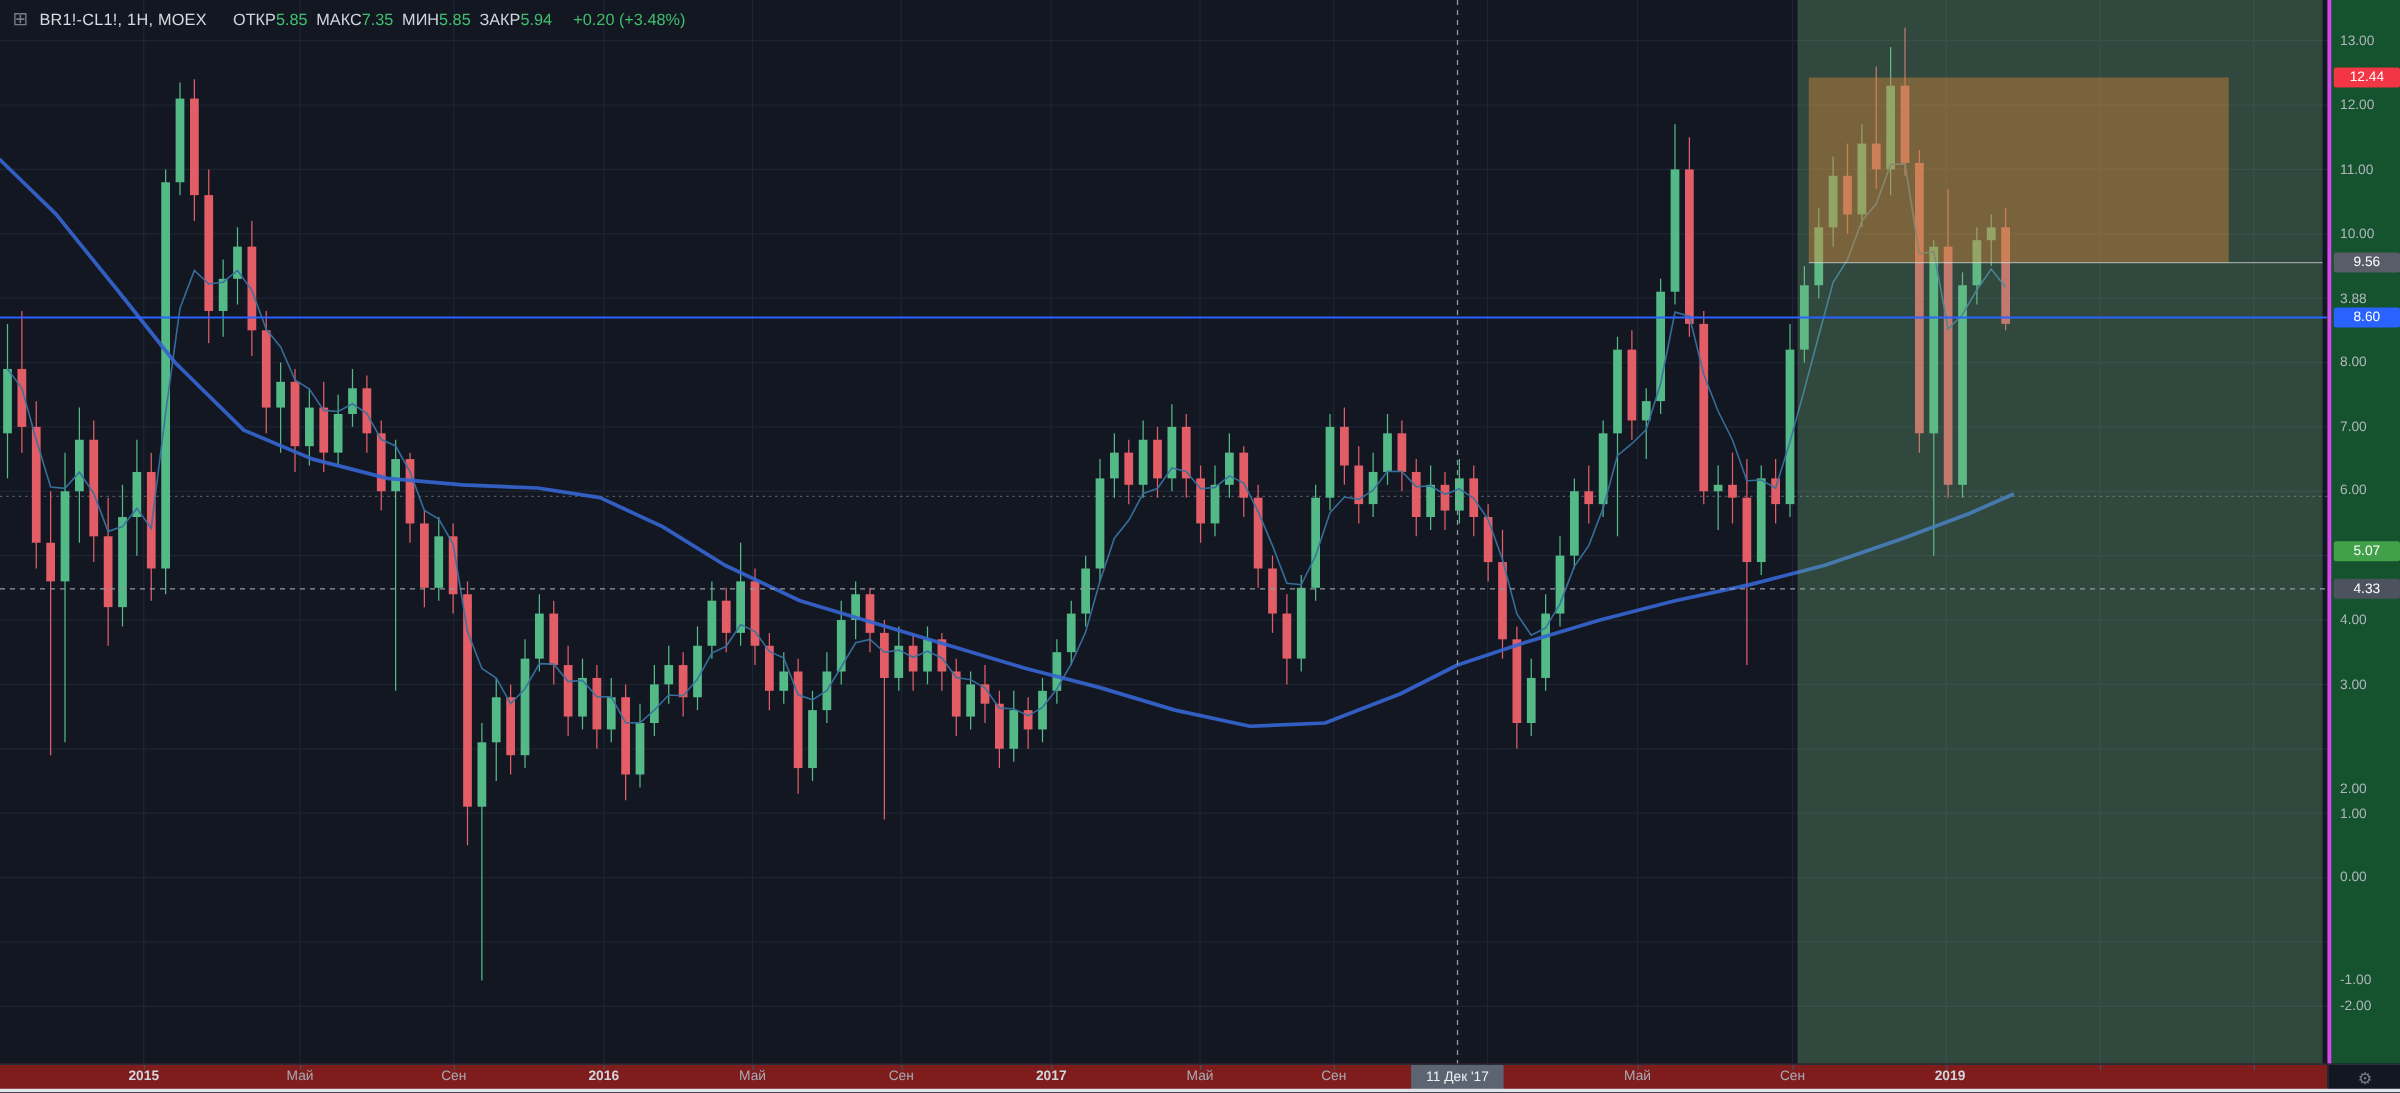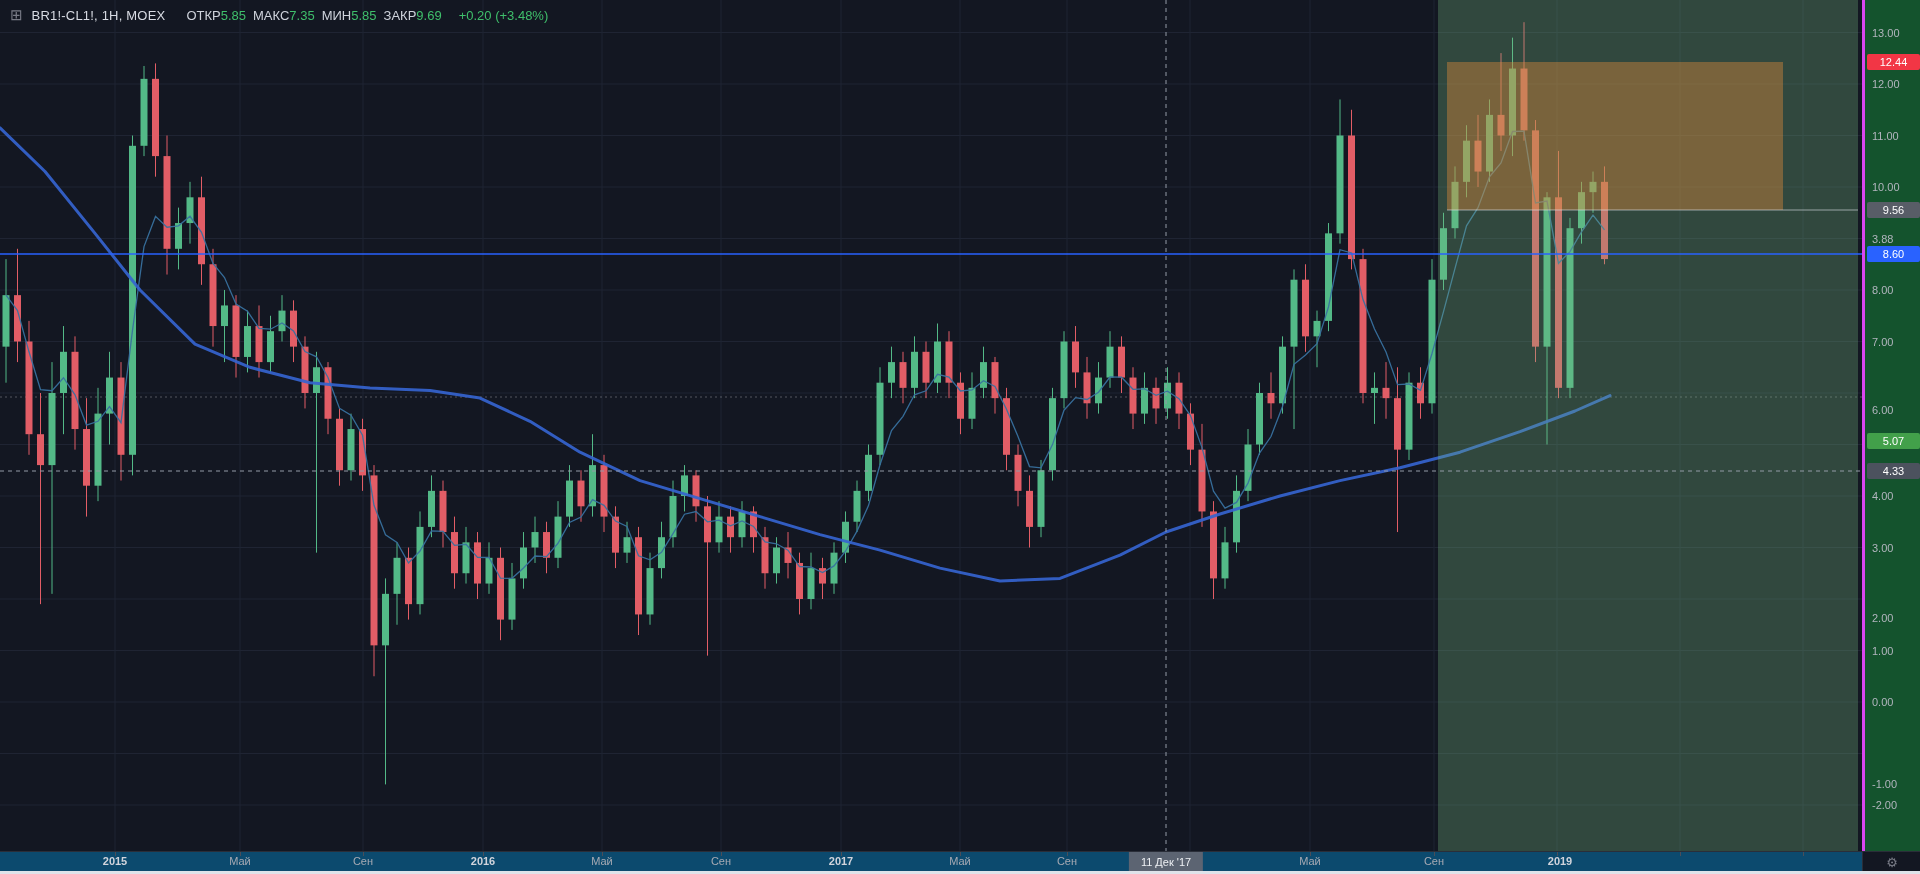--- a/index.html
+++ b/index.html
@@ -16,21 +16,21 @@
   #legend .val{color:#3fbf6b;margin-top:15px;}
   #legend .chg{color:#3fbf6b;margin-left:10px;}
   
   #paxis{position:absolute;left:1862px;top:0;width:58px;height:851px;background:#14532d;
     border-left:3px solid #d946ef;z-index:20;}
   .pl{position:absolute;left:7px;transform:translateY(-50%);font-size:11px;color:#b2b5be;}
   .chip{position:absolute;left:2px;width:53px;height:16px;transform:translateY(-50%);
     border-radius:2px;font-size:11px;display:flex;align-items:center;justify-content:center;
     color:#fff;z-index:5;}
   
-  #taxis{position:absolute;left:0;top:851px;width:1862px;height:20px;background:#0c4a6e;
+  #taxis{position:absolute;left:0;top:851px;width:1862px;height:20px;background:#7f1d1d;
     border-top:1px solid #2a2e39;z-index:20;}
   .tl{position:absolute;top:3px;transform:translateX(-50%);font-size:11px;color:#a7aab3;}
   .tl.year{color:#d1d4dc;font-weight:bold;}
   .tick{position:absolute;top:0;width:1px;height:4px;background:#4a4e59;}
   .tchip{position:absolute;top:0;height:20px;transform:translateX(-50%);background:#5c6472;
     color:#eef0f4;font-size:11px;display:flex;align-items:center;justify-content:center;
     padding:0 12px;z-index:6;}
   #corner{position:absolute;left:1862px;top:851px;width:58px;height:20px;background:#131722;
     border-left:1px solid #2a2e39;border-top:1px solid #2a2e39;display:flex;align-items:center;
     justify-content:center;color:#787b86;font-size:13px;z-index:21;}
@@ -370,37 +370,37 @@
     <span class="grp">
       <span class="lbl">ОТКР</span><span class="val">5.85</span>
     </span>
     <span>
       <span class="lbl">МАКС</span><span class="val">7.35</span>
     </span>
     <span>
       <span class="lbl">МИН</span><span class="val">5.85</span>
     </span>
     <span>
-      <span class="lbl">ЗАКР</span><span class="val">9.69</span>
+      <span class="lbl">ЗАКР</span><span class="val">5.94</span>
     </span>
     <span class="chg">+0.20 (+3.48%)</span>
   </div>
 
   <div id="paxis">
       <div class="pl" style="top: 33px;">13.00</div>
       <div class="pl" style="top: 84px;">12.00</div>
       <div class="pl" style="top: 136px;">11.00</div>
       <div class="pl" style="top: 187px;">10.00</div>
       <div class="pl" style="top: 239px;">3.88</div>
       <div class="pl" style="top: 290px;">8.00</div>
       <div class="pl" style="top: 342px;">7.00</div>
-      <div class="pl" style="top: 410px;">6.00</div>
+      <div class="pl" style="top: 392px;">6.00</div>
       <div class="pl" style="top: 496px;">4.00</div>
       <div class="pl" style="top: 548px;">3.00</div>
-      <div class="pl" style="top: 618px;">2.00</div>
+      <div class="pl" style="top: 631px;">2.00</div>
       <div class="pl" style="top: 651px;">1.00</div>
       <div class="pl" style="top: 702px;">0.00</div>
       <div class="pl" style="top: 784px;">-1.00</div>
       <div class="pl" style="top: 805px;">-2.00</div>
       <div class="chip" style="top: 62px; background: rgb(242, 54, 69);">12.44</div>
       <div class="chip" style="top: 210px; background: rgb(88, 93, 103);">9.56</div>
       <div class="chip" style="top: 254px; background: rgb(41, 98, 255);">8.60</div>
       <div class="chip" style="top: 441px; background: rgb(66, 160, 74);">5.07</div>
       <div class="chip" style="top: 471px; background: rgb(76, 82, 94);">4.33</div>
     </div>

